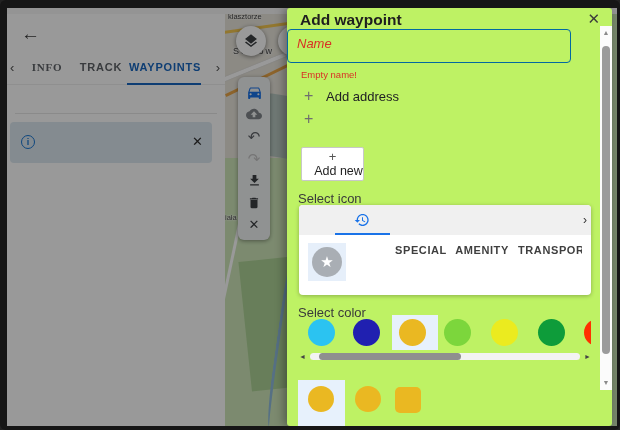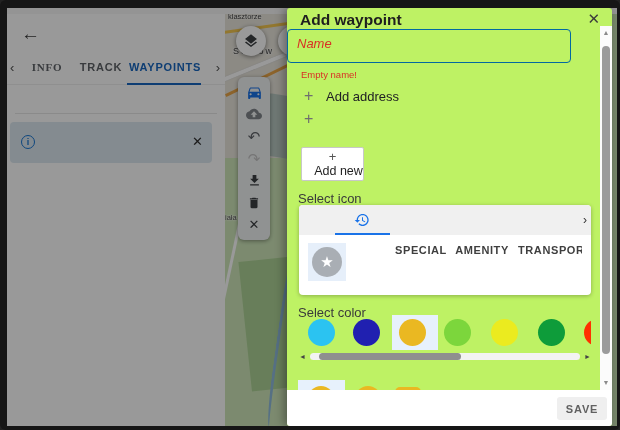--- a/index.html
+++ b/index.html
@@ -235,19 +235,16 @@
         <div class="shape circ" style="left: 57px; background-color: rgb(234, 184, 34);"></div>
         <div class="shape sq" style="left: 97px; background-color: rgb(234, 184, 34);"></div>
       </div>
 
       <div class="vscroll">
         <span class="vs-arrow" style="top:3px;">▲</span>
         <div class="vs-thumb"></div>
         <span class="vs-arrow" style="bottom:3px;">▼</span>
       </div>
 
-      <div class="dlg-footer">
-        <button class="save-btn">SAVE</button>
-      </div>
     </div>
 
   </div>
 </div>
 
 </body></html>

